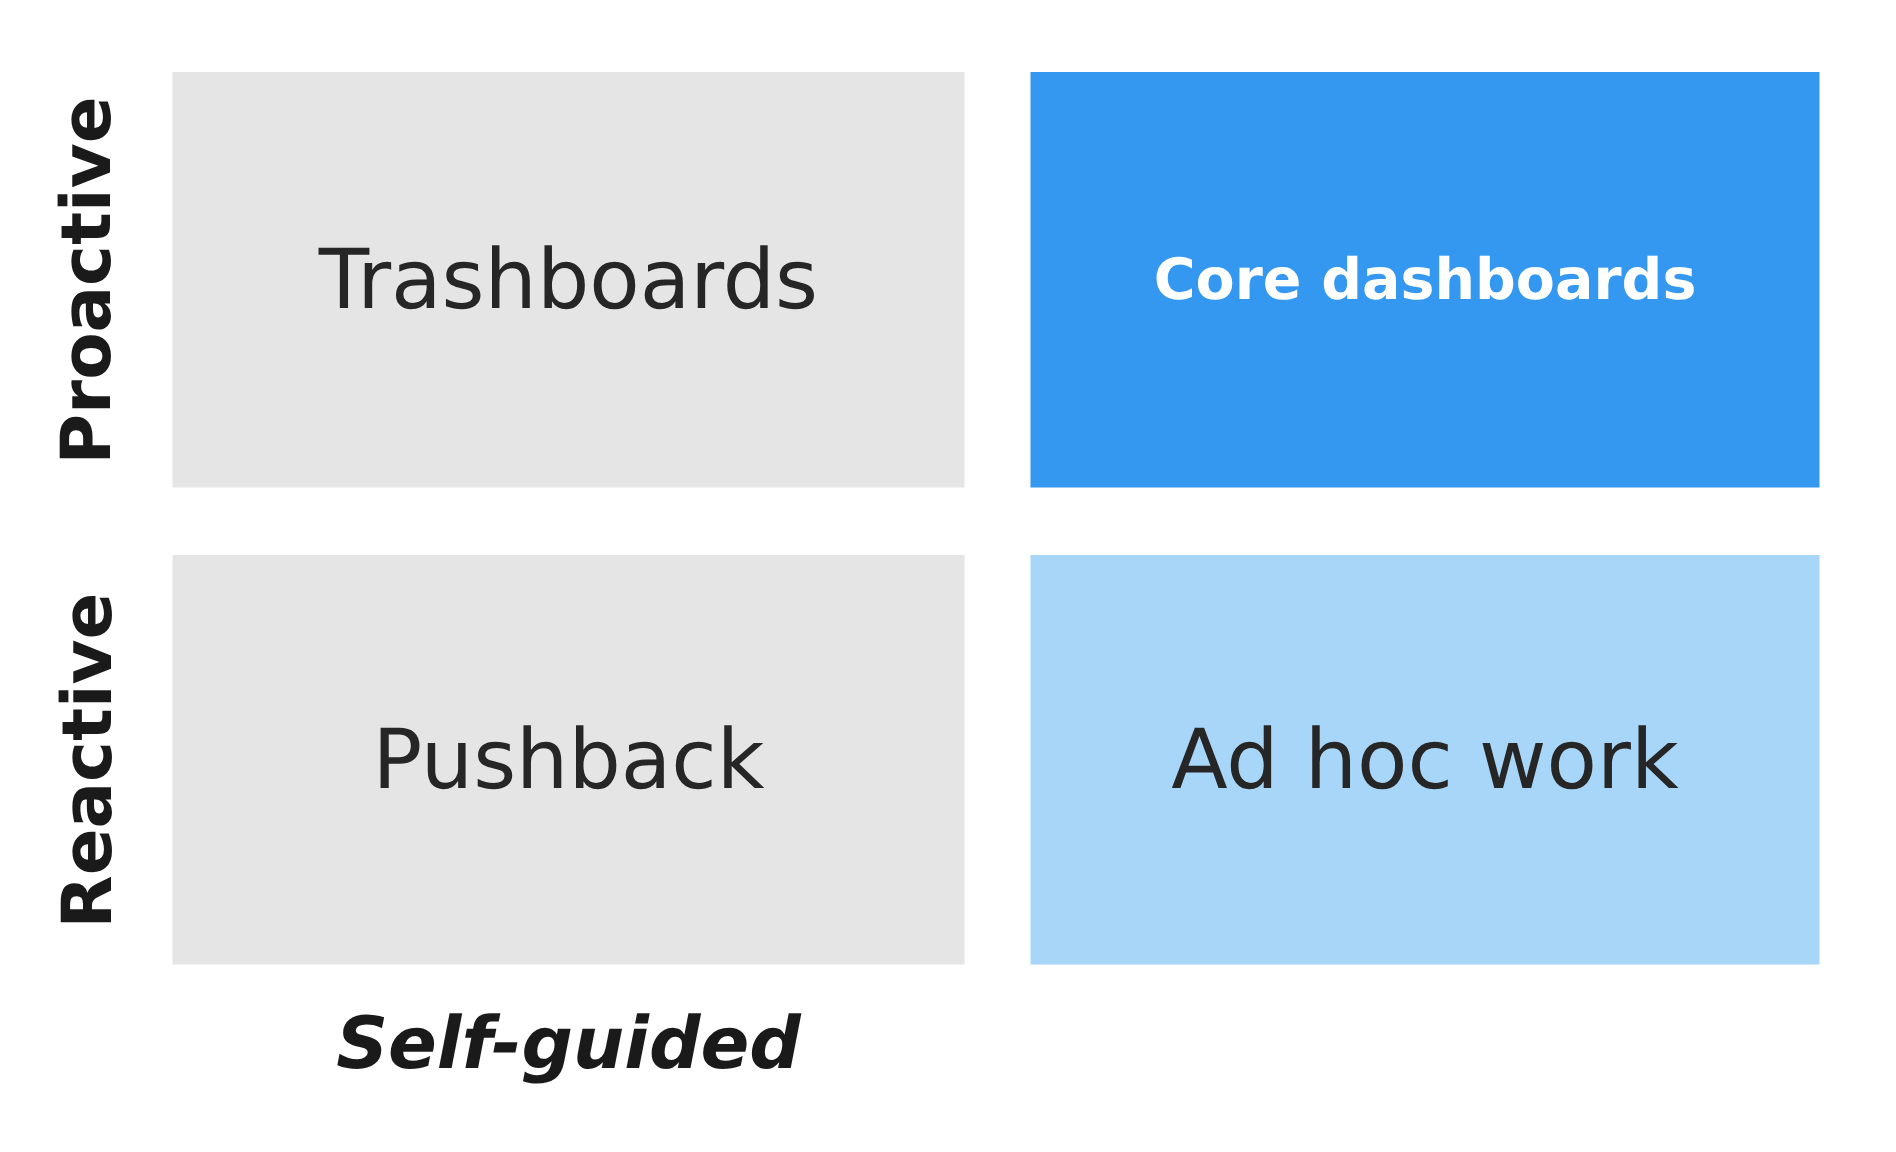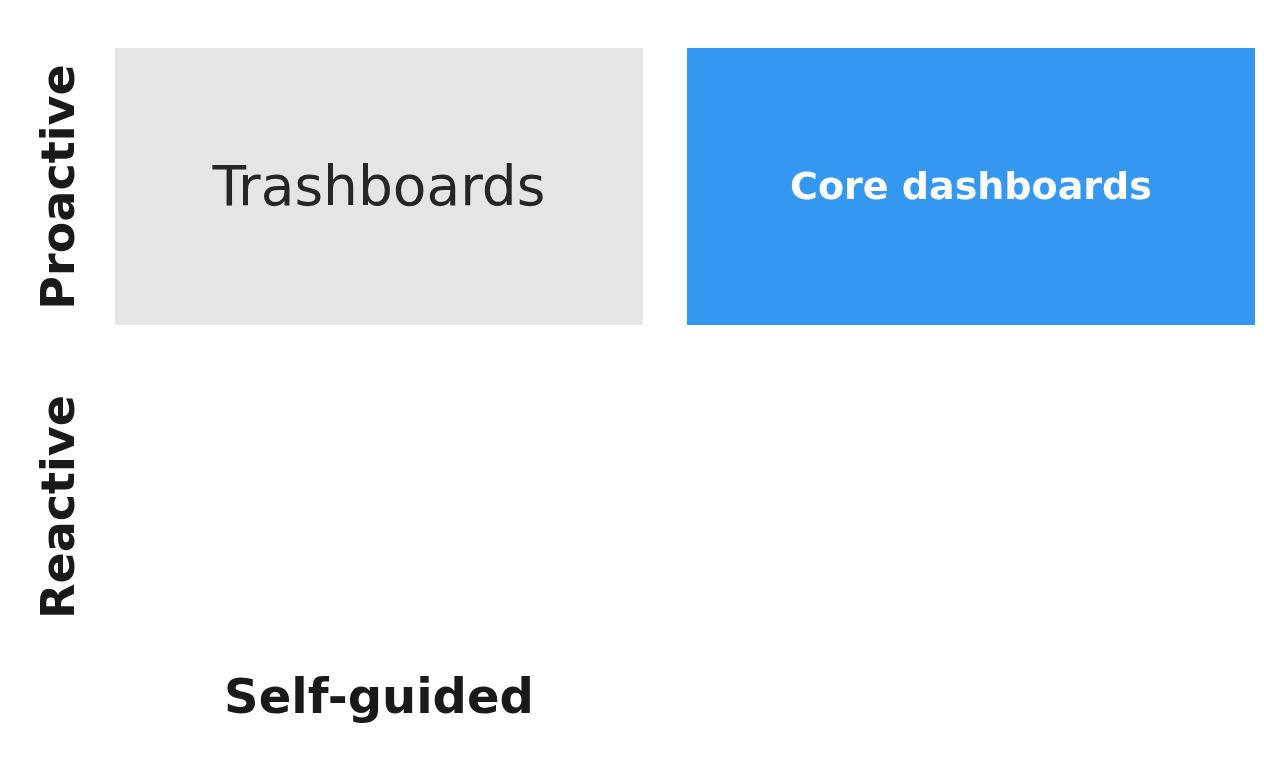--- a/index.html
+++ b/index.html
@@ -60,21 +60,21 @@
     padding: 0 20px;
     box-sizing: border-box;
   }
 
   
   #quadrant-proactive-self-guided {
     left: 115px; top: 48px; width: 528px; height: 277px;
   }
   
   #quadrant-proactive-user-centric {
-    left: 687px; top: 48px; width: 568px; height: 277px;
+    left: 687px; top: 48px; width: 526px; height: 277px;
   }
   
   #quadrant-reactive-self-guided {
     left: 115px; top: 370px; width: 528px; height: 273px;
   }
   
   #quadrant-reactive-user-centric {
     left: 687px; top: 370px; width: 526px; height: 273px;
   }
 
@@ -100,21 +100,21 @@
     height: 76px;
     display: flex;
     align-items: center;
     justify-content: center;
     font-weight: bold;
     font-size: 48px;
     color: #1a1a1a;
     white-space: nowrap;
     line-height: 1;
   }
-  #col-label-self-guided  { left: 115px; width: 528px; }
+  #col-label-self-guided  { left: 115px; width: 528px; font-style: italic; }
   #col-label-user-centric { left: 687px; width: 526px; }
 </style>
 </head>
 <body style="background: rgb(255, 255, 255);">
 
 <div id="matrix-root">
 
   <div class="row-axis-label" id="row-label-proactive" style="color: rgb(26, 26, 26);">
     <span class="rot">Proactive</span>
   </div>
@@ -128,20 +128,30 @@
       <span class="line">Trashboards</span>
     </span>
   </div>
 
   <div class="quadrant style-highlight" id="quadrant-proactive-user-centric" style="background-color: rgb(52, 152, 240);">
     <span class="cell-text" style="color: rgb(255, 255, 255);">
       <span class="line">Core dashboards</span>
     </span>
   </div>
 
+  <div class="quadrant style-plain" id="quadrant-reactive-self-guided" style="background-color: rgb(229, 229, 229);">
+    <span class="cell-text" style="color: rgb(38, 38, 38);">
+      <span class="line">Pushback</span>
+    </span>
+  </div>
 
+  <div class="quadrant style-plain" id="quadrant-reactive-user-centric" style="background-color: rgb(168, 214, 248);">
+    <span class="cell-text" style="color: rgb(38, 38, 38);">
+      <span class="line">Ad hoc work</span>
+    </span>
+  </div>
 
   <div class="col-axis-label" id="col-label-self-guided" style="color: rgb(26, 26, 26);">
     <span>Self-guided</span>
   </div>
 
 
 </div>
 
 </body></html>

